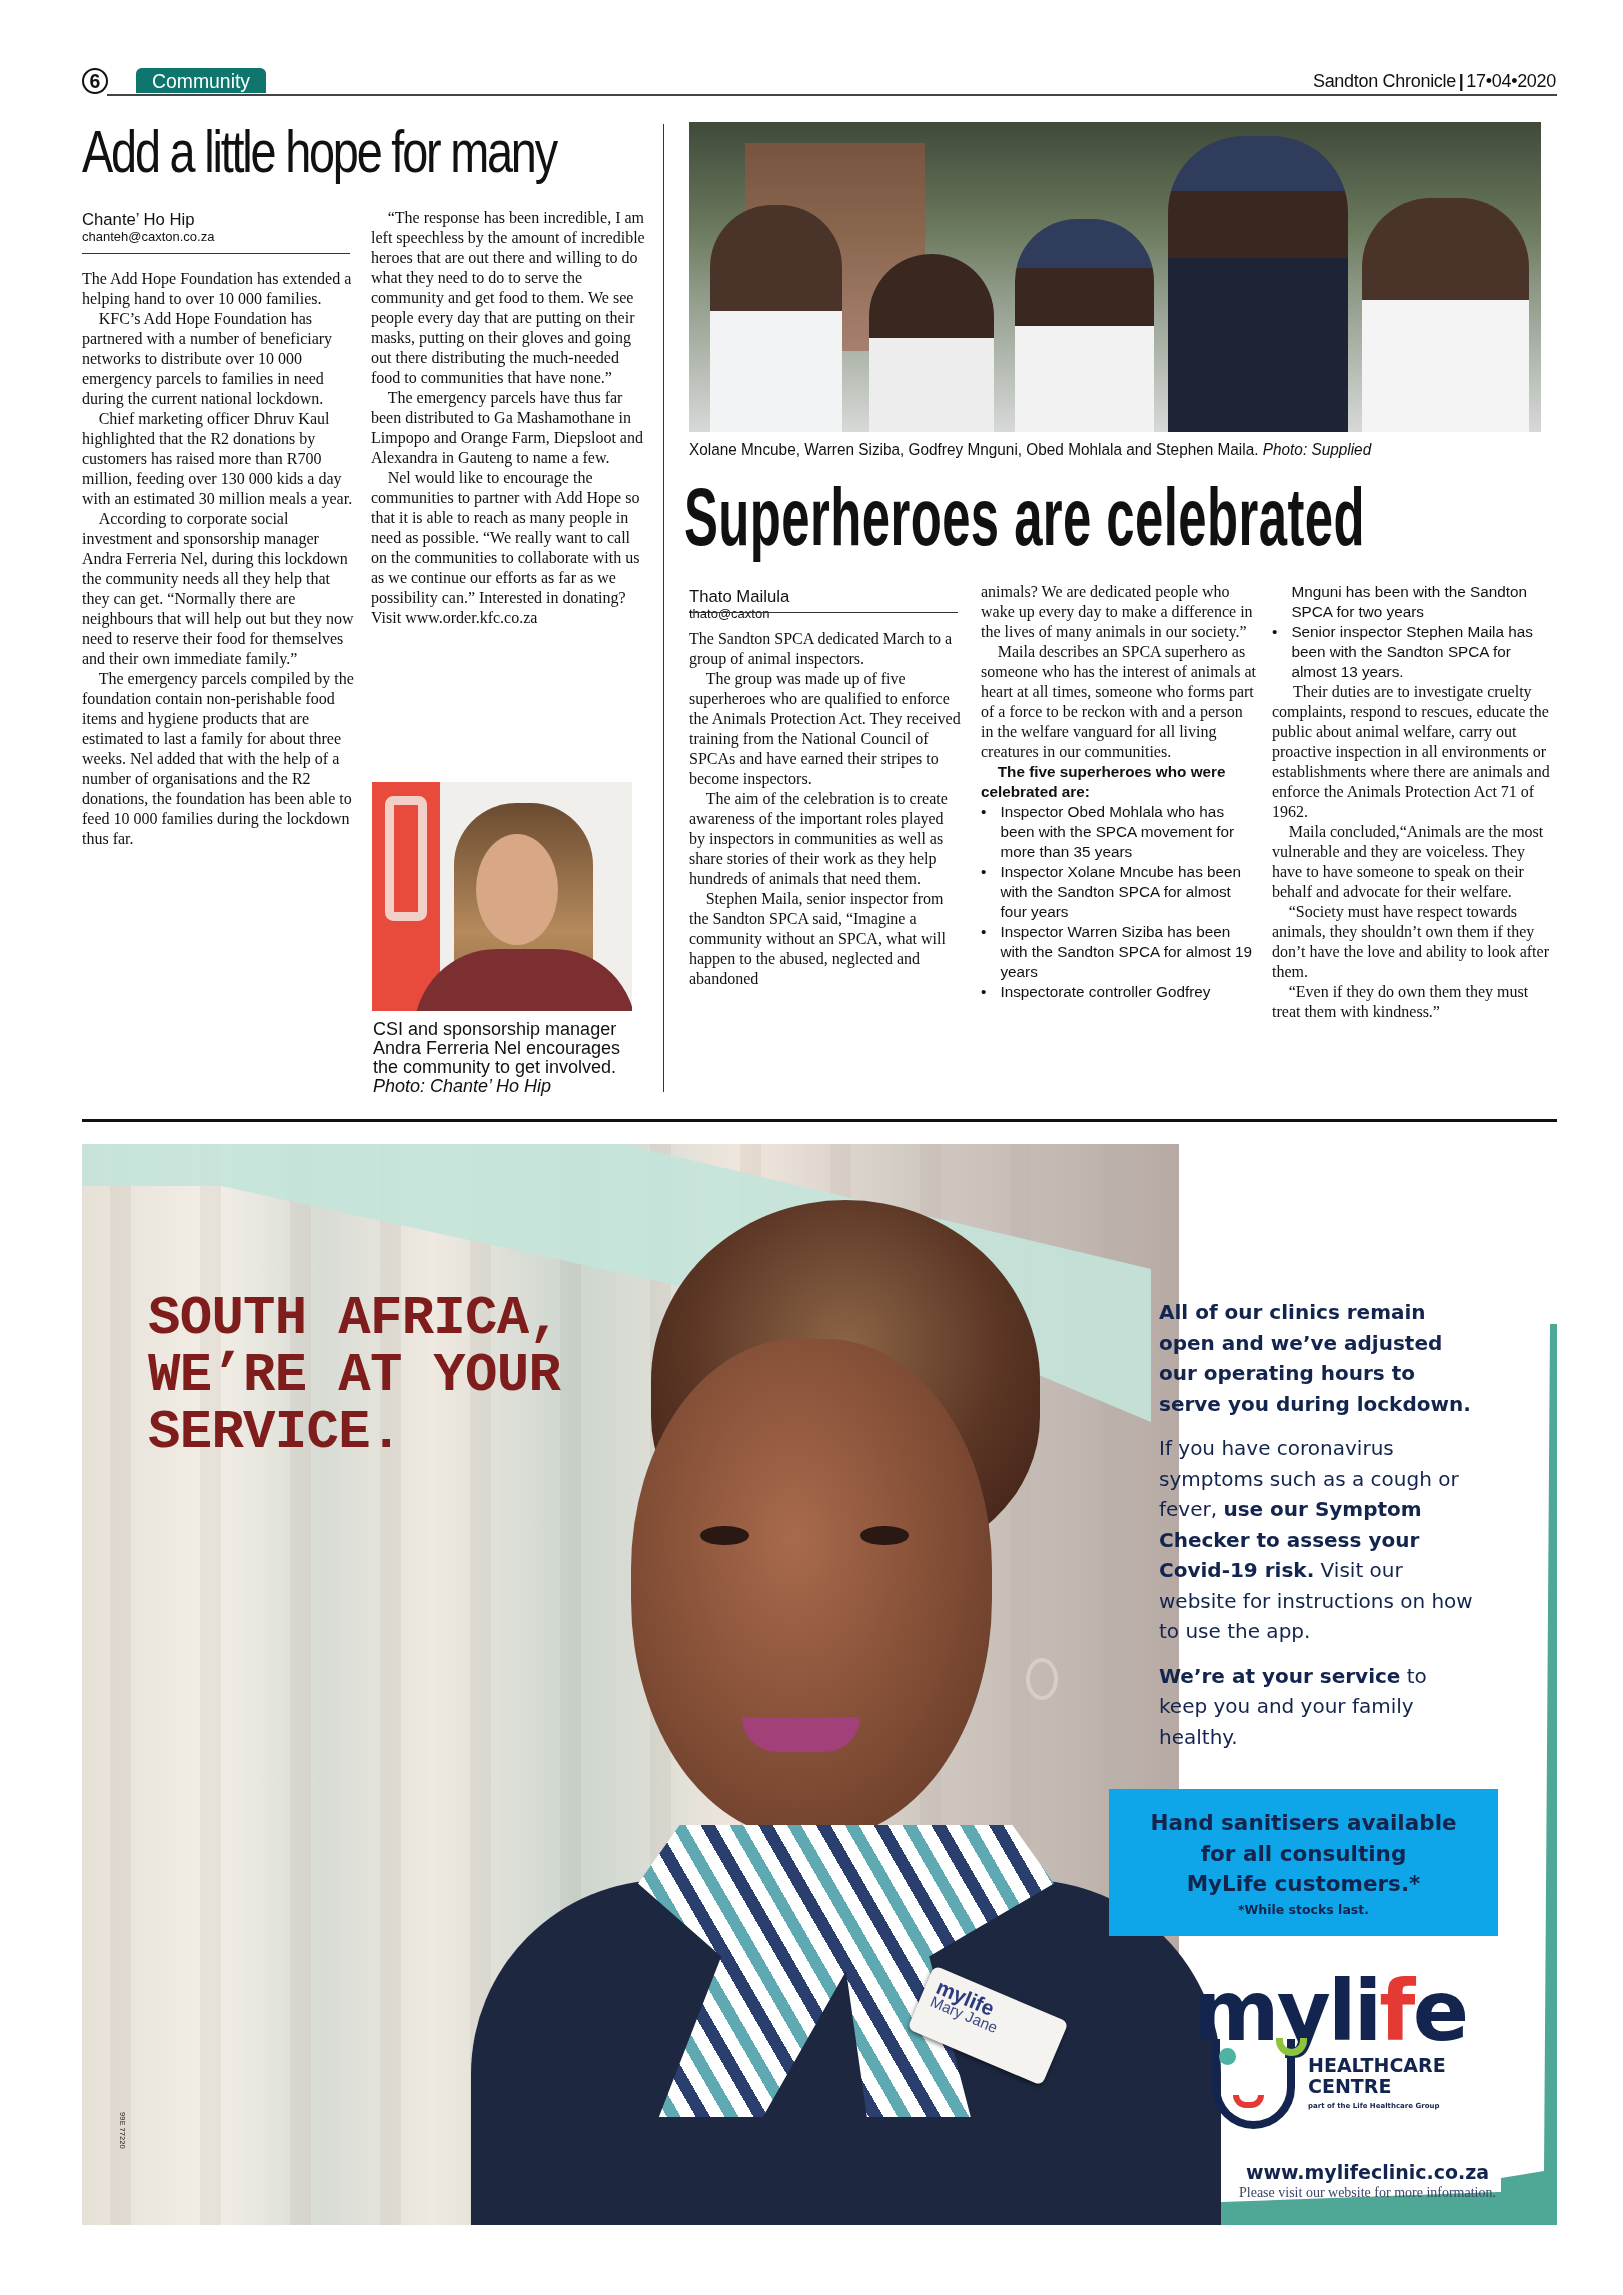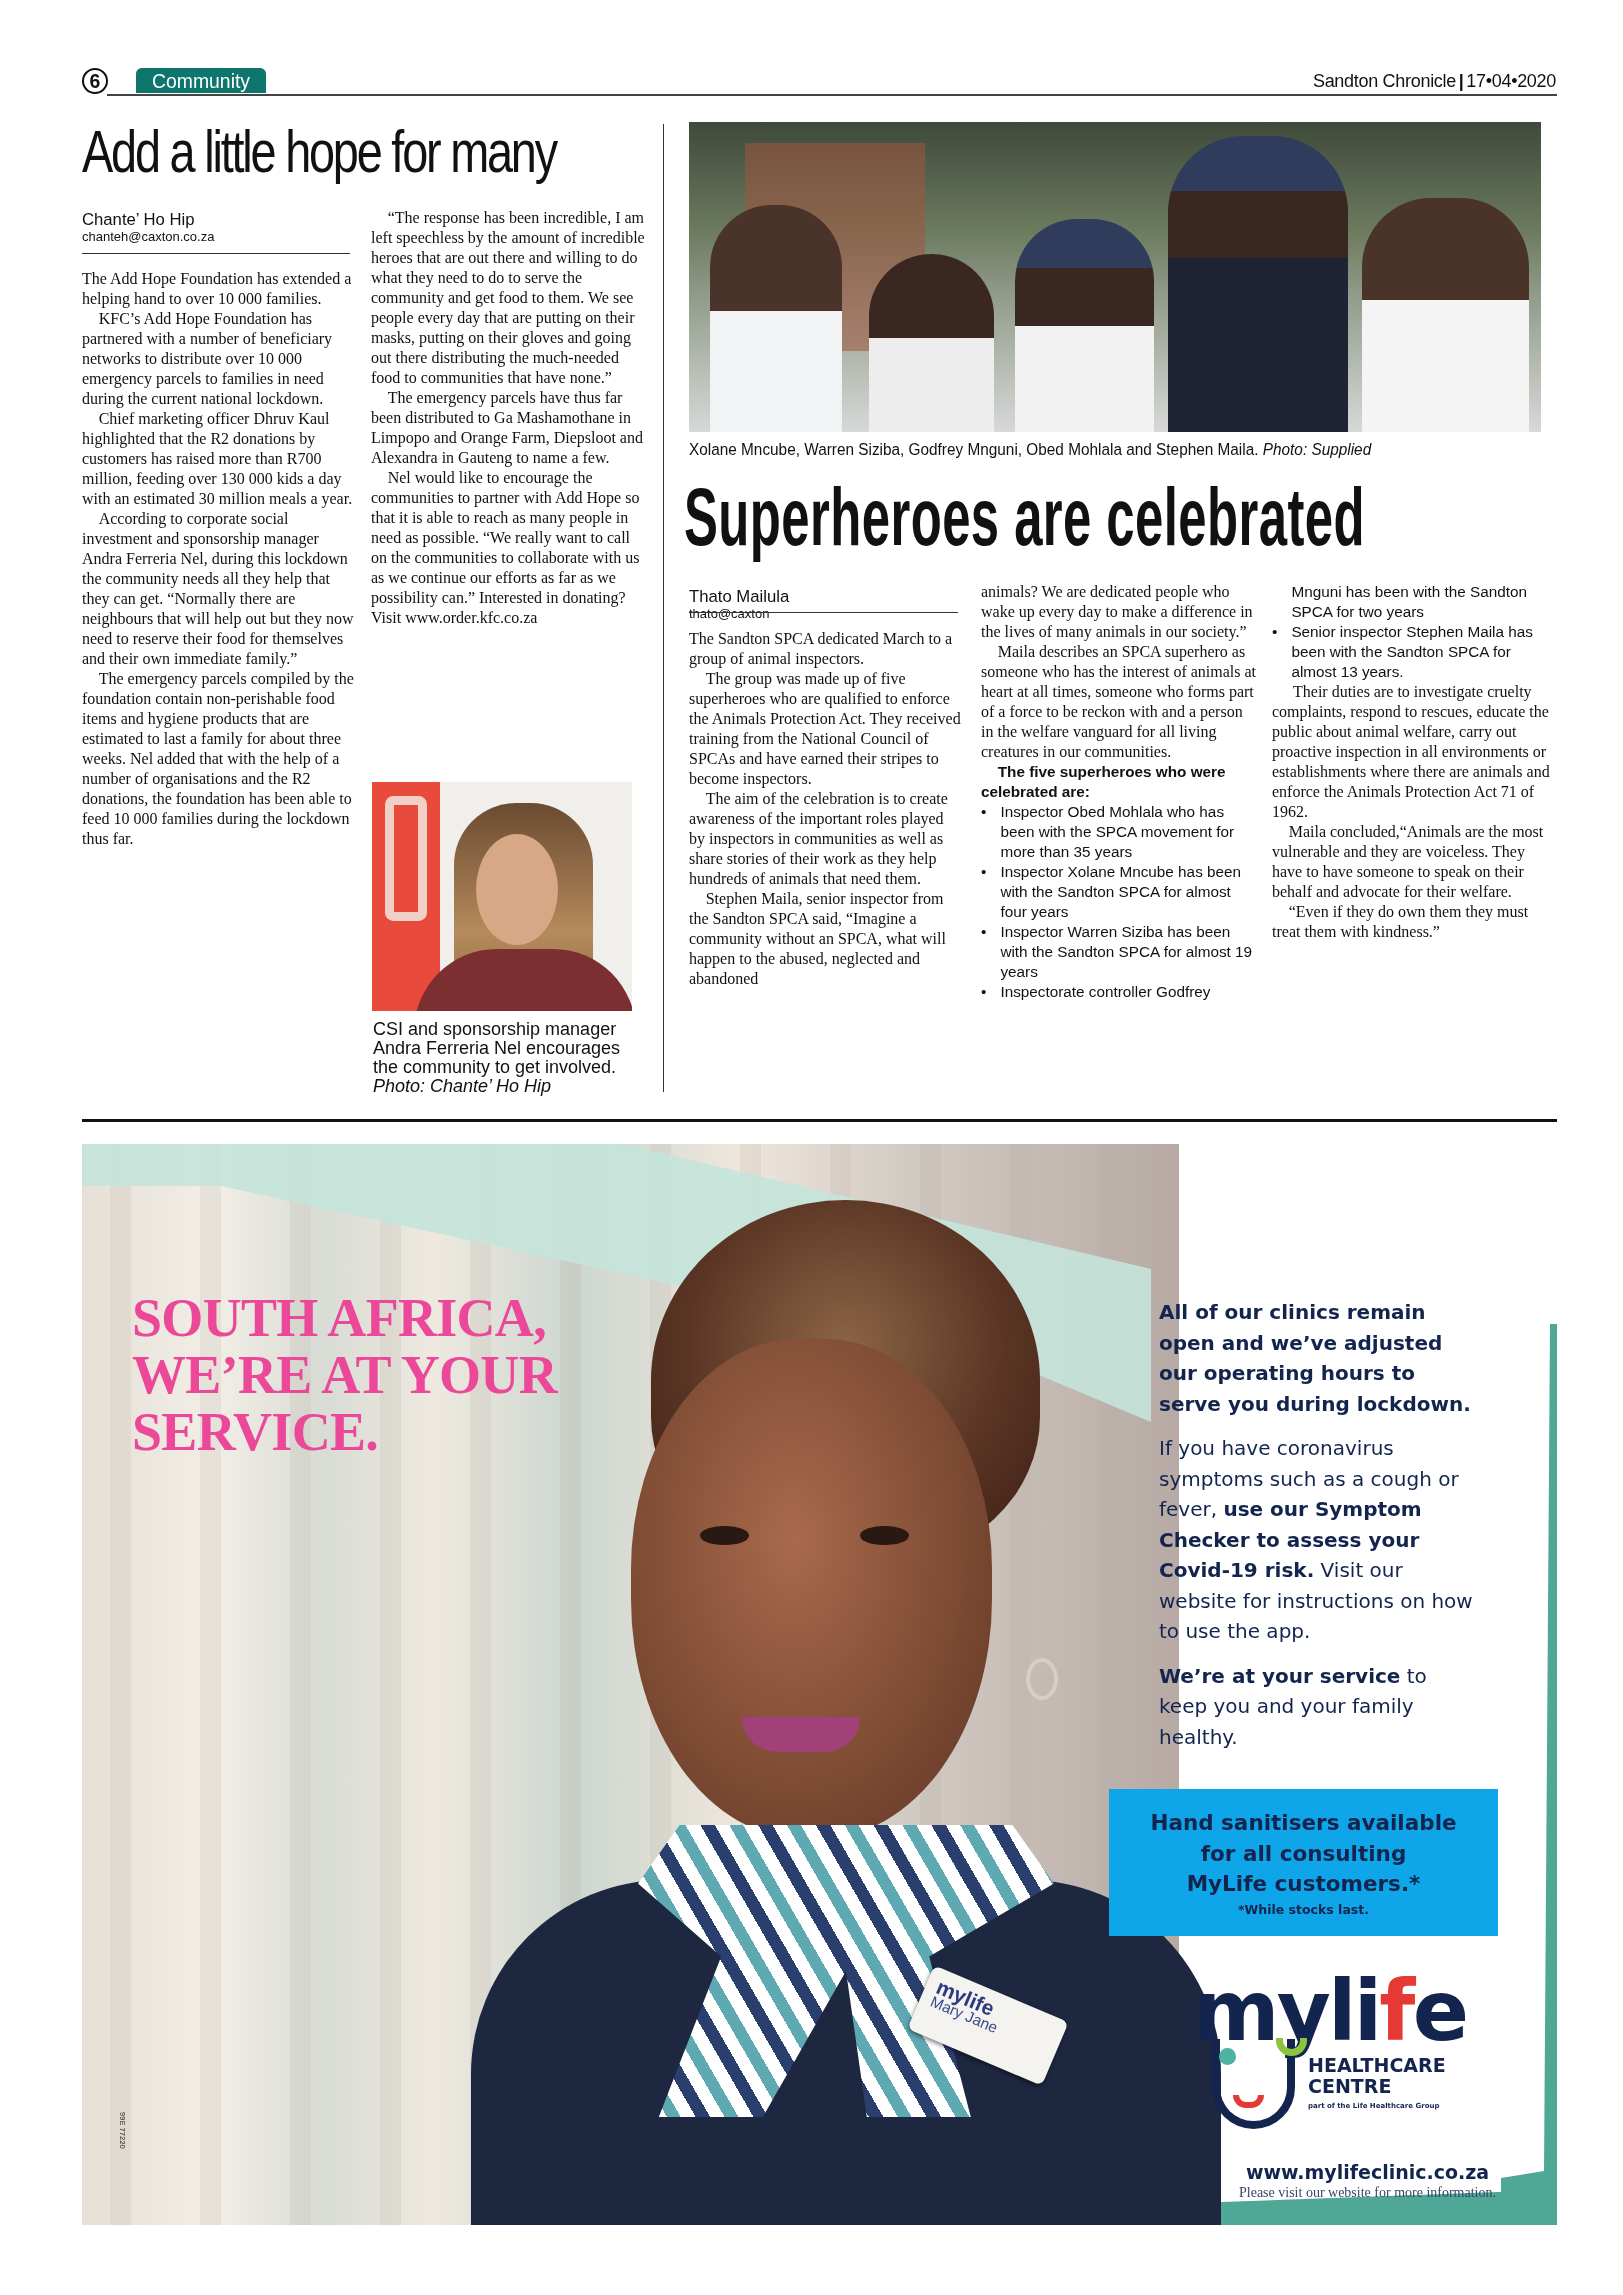--- a/index.html
+++ b/index.html
@@ -65,22 +65,22 @@
   .woman .body { position: absolute; left: 0; top: 680px; width: 750px; height: 361px; border-radius: 194px 194px 0 0; background: #1d2740; }
   .woman .scarf { position: absolute; left: 167px; top: 625px; width: 416px; height: 292px;
     background:
       repeating-linear-gradient(60deg, #2b3f6e 0 12.5px, #ffffff 12.5px 25px, #5fa9b3 25px 37px, #ffffff 37px 50px);
     clip-path: polygon(10% 0, 90% 0, 100% 20%, 70% 45%, 80% 100%, 55% 100%, 50% 50%, 30% 100%, 5% 100%, 20% 45%, 0 20%); }
   .woman .badge { position: absolute; left: 444px; top: 791px; width: 146px; height: 69px; background: #f4f3ef; border-radius: 7px;
     transform: rotate(23deg); box-shadow: 0 2.1px 4.2px rgba(0,0,0,0.5); font-family: "Liberation Sans", sans-serif; color: #3b4a8a;
     padding: 9.7px 11px; font-size: 15.3px; line-height: 16.7px; }
   .woman .badge b { font-size: 21px; color: #2c3a80; display: block; }
 
-  .ad-headline { position: absolute; left: 50px; top: 146px; font-family: Liberation Serif, serif; font-weight: bold;
-    font-size: 54px; line-height: 57px; color: #ec4899; letter-spacing: -0.7px; }
+  .ad-headline { position: absolute; left: 66px; top: 146px; font-family: Liberation Mono, monospace; font-weight: bold;
+    font-size: 54px; line-height: 57px; color: #7f1d1d; letter-spacing: -0.7px; }
   .ad-headline span { display: block; }
   .ad-right-text { position: absolute; left: 1077px; top: 153px; width: 319px; font-family: "DejaVu Sans", sans-serif; color: #13254e;
     font-size: 20px; line-height: 30.5px; }
   .ad-right-text p { margin-bottom: 14px; }
   .ad-right-text .b { font-weight: bold; }
   .ad-sanitiser { position: absolute; left: 1027px; top: 645px; width: 389px; height: 147px; background: #0ea5e9; text-align: center;
     font-family: "DejaVu Sans", sans-serif; color: #13254e; padding-top: 19.4px; }
   .ad-sanitiser .big { font-weight: bold; font-size: 21.5px; line-height: 30.5px; display: block; }
   .ad-sanitiser .small { font-weight: bold; font-size: 12.5px; line-height: 19.4px; display: block; }
 
@@ -191,20 +191,21 @@
   </ul>
 </div>
 
 <div class="col" style="left:1272px; top:582px; width:278px;">
   <ul class="bullets">
     <li><span>Mnguni has been with the Sandton SPCA for two years</span></li>
     <li><span class="dot">•</span><span>Senior inspector Stephen Maila has been with the Sandton SPCA for almost 13 years.</span></li>
   </ul>
   <p style="text-indent:21px;">Their duties are to investigate cruelty complaints, respond to rescues, educate the public about animal welfare, carry out proactive inspection in all environments or establishments where there are animals and enforce the Animals Protection Act 71 of 1962.</p>
   <p>Maila concluded,“Animals are the most vulnerable and they are voiceless. They have to have someone to speak on their behalf and advocate for their welfare.</p>
+  <p>“Society must have respect towards animals, they shouldn’t own them if they don’t have the love and ability to look after them.</p>
   <p>“Even if they do own them they must treat them with kindness.”</p>
 </div>
 
 <div class="section-rule"></div>
 
 <div class="ad">
   <div class="ad-bg"></div>
   <div class="ad-mint-band"></div>
   <div class="ad-teal-edge"></div>
   <div class="ad-teal-bottom"></div>

